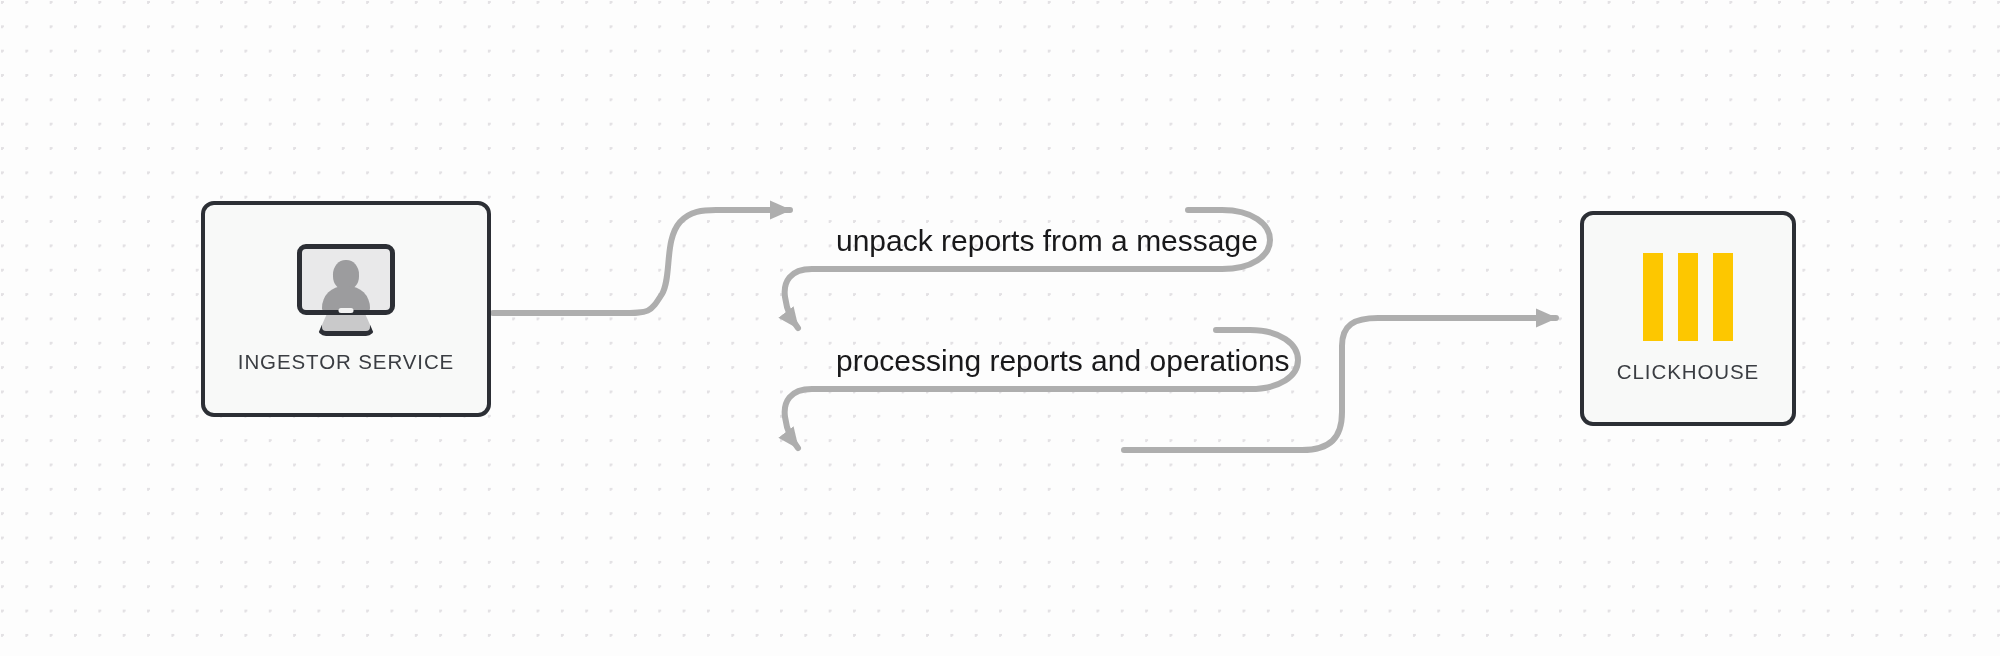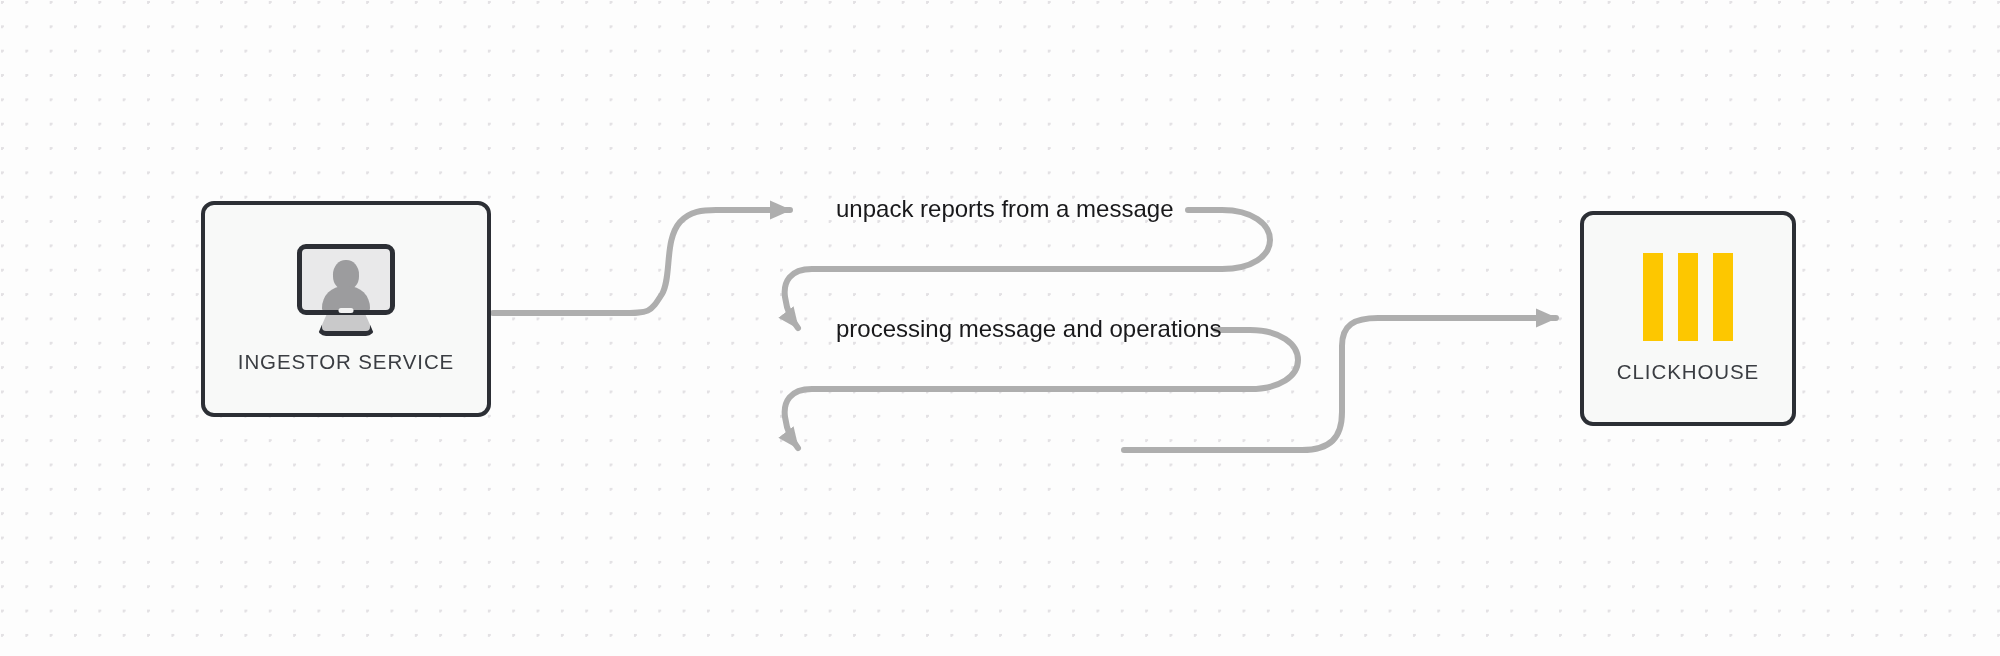--- a/index.html
+++ b/index.html
@@ -141,24 +141,25 @@
   }
   .ch-bar {
     width: 20px;
     height: 88px;
     background: #fdc700;
   }
 
   
   .step-label {
     position: absolute;
-    font-size: 24px;
+    font-size: 30px;
     color: #19191b;
     white-space: nowrap;
     line-height: 1;
+    margin-top: 29px;
   }
   #step-label-0 { left: 836px; top: 197px; }
   #step-label-1 { left: 836px; top: 317px; }
   #step-label-2 { left: 836px; top: 437px; }
 </style>
 </head>
 <body>
 
 <div id="canvas">
 
@@ -196,15 +197,15 @@
   <div class="node" id="node-clickhouse">
     <div class="ch-logo">
       <div class="ch-bar"></div>
       <div class="ch-bar"></div>
       <div class="ch-bar"></div>
     </div>
     <div class="node-label">CLICKHOUSE</div>
   </div>
 
   <div class="step-label" id="step-label-0">unpack reports from a message</div>
-  <div class="step-label" id="step-label-1">processing message and operations</div>
+  <div class="step-label" id="step-label-1">processing reports and operations</div>
 
 </div>
 
 </body></html>

